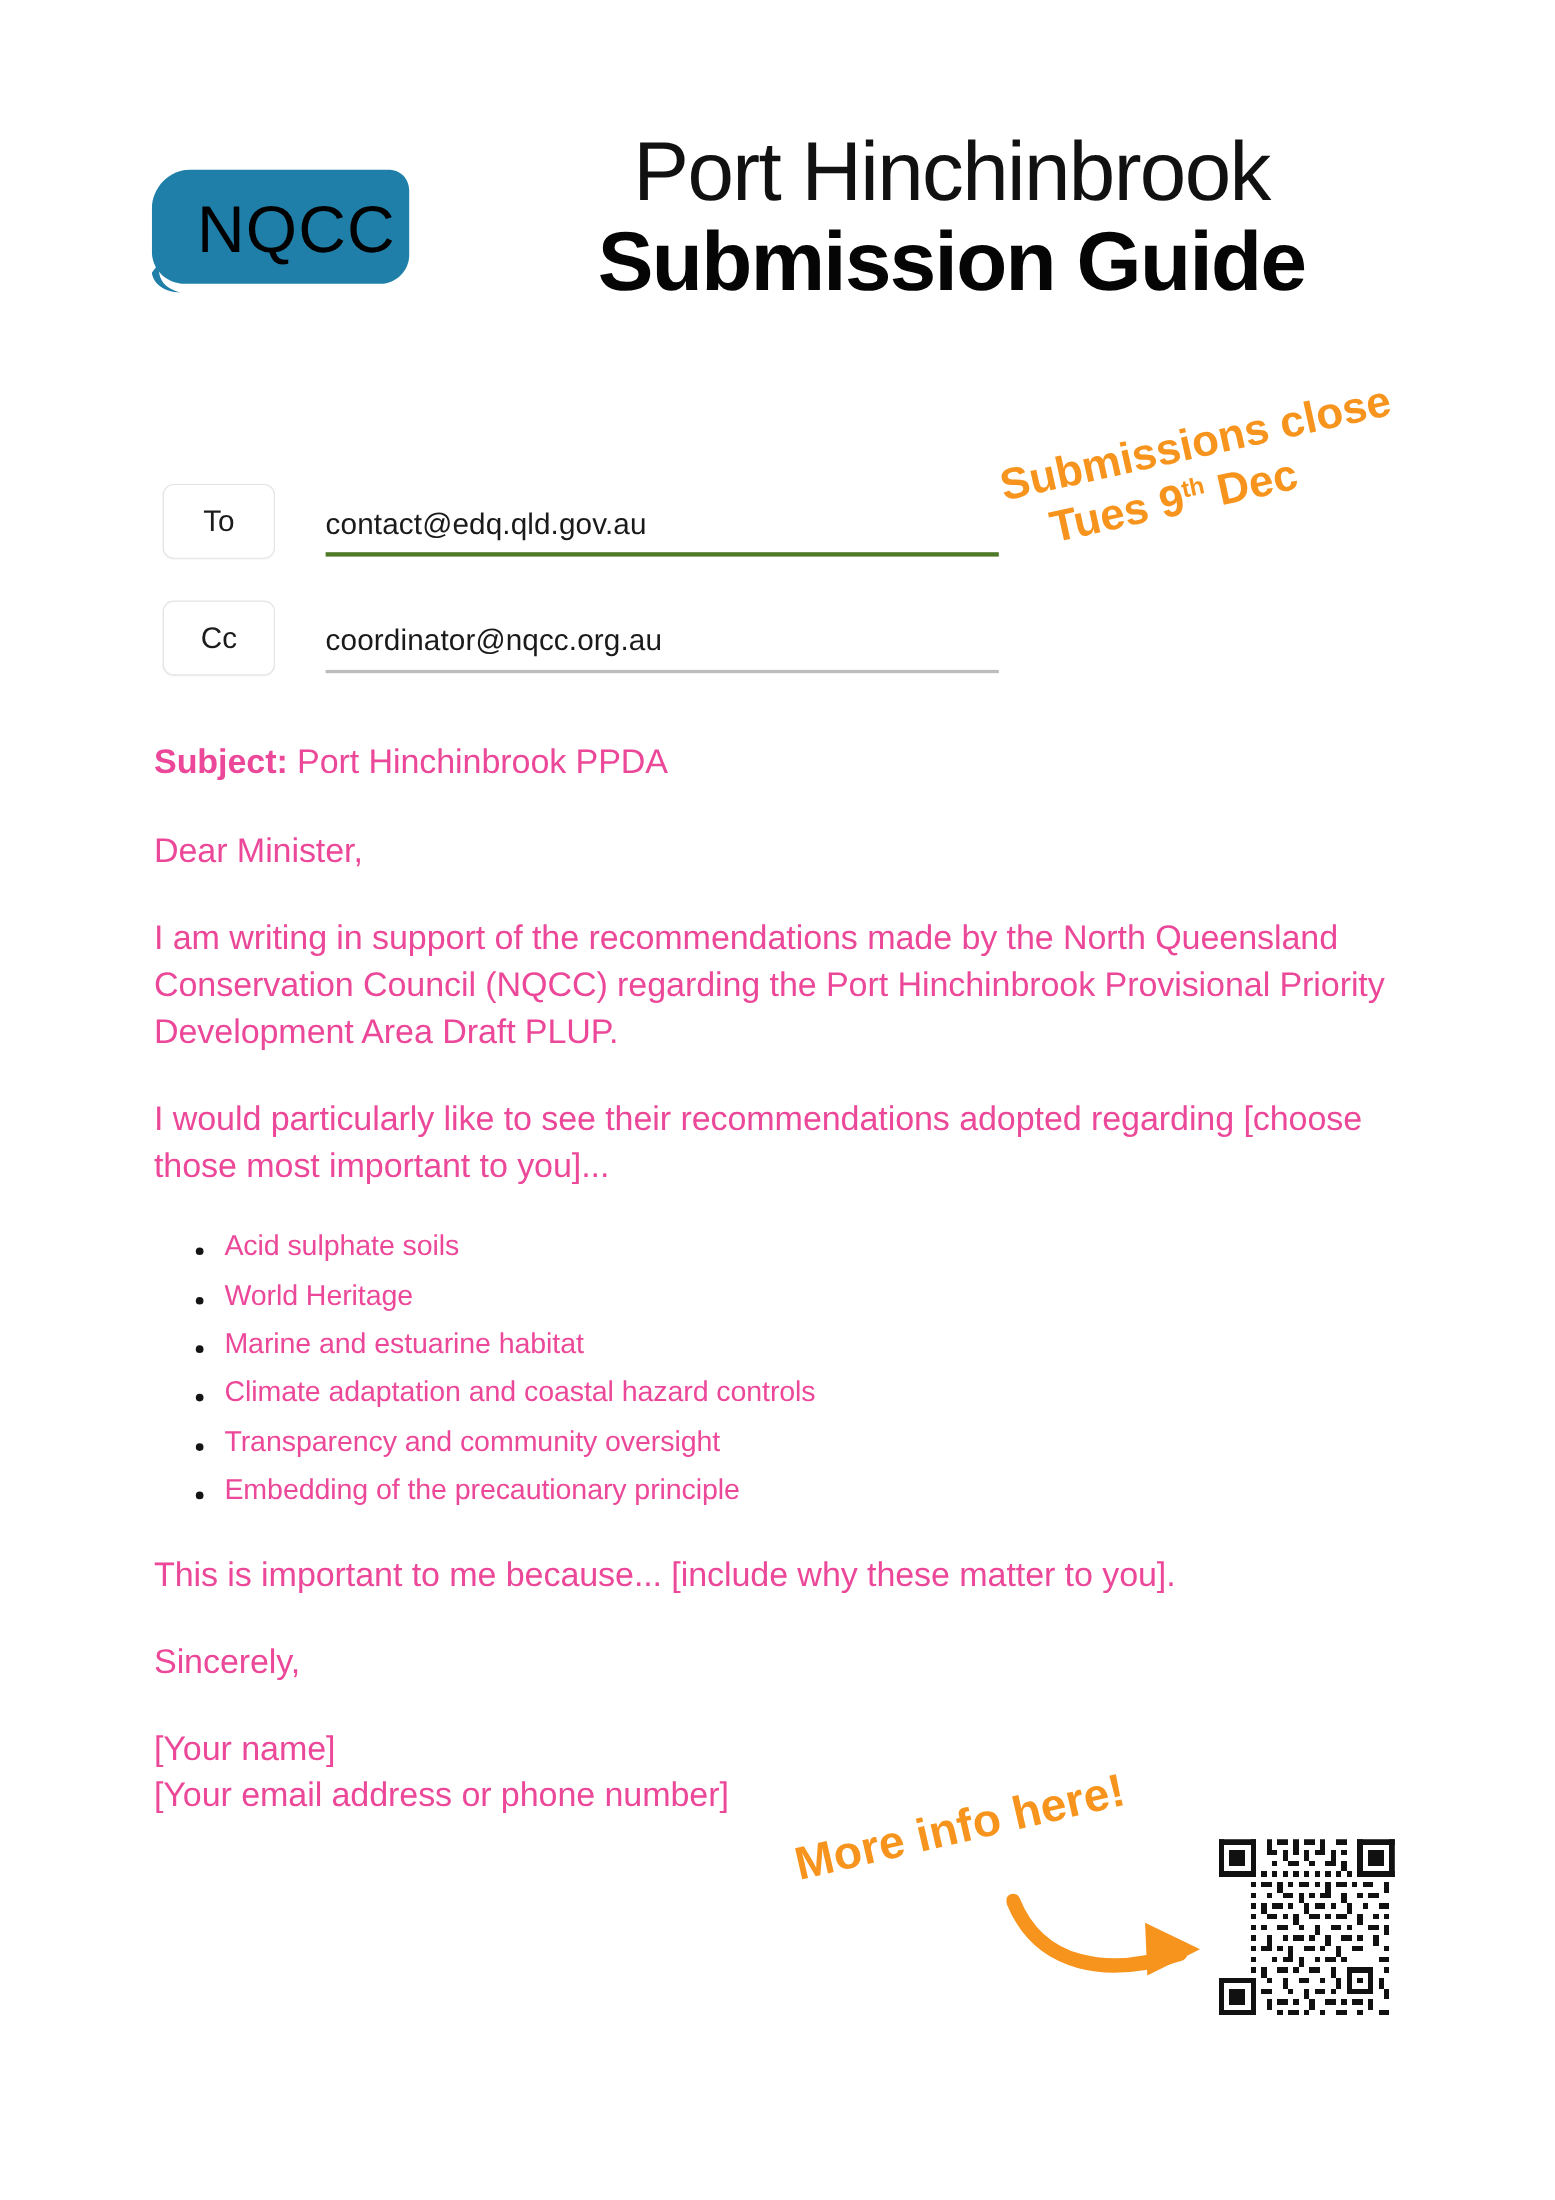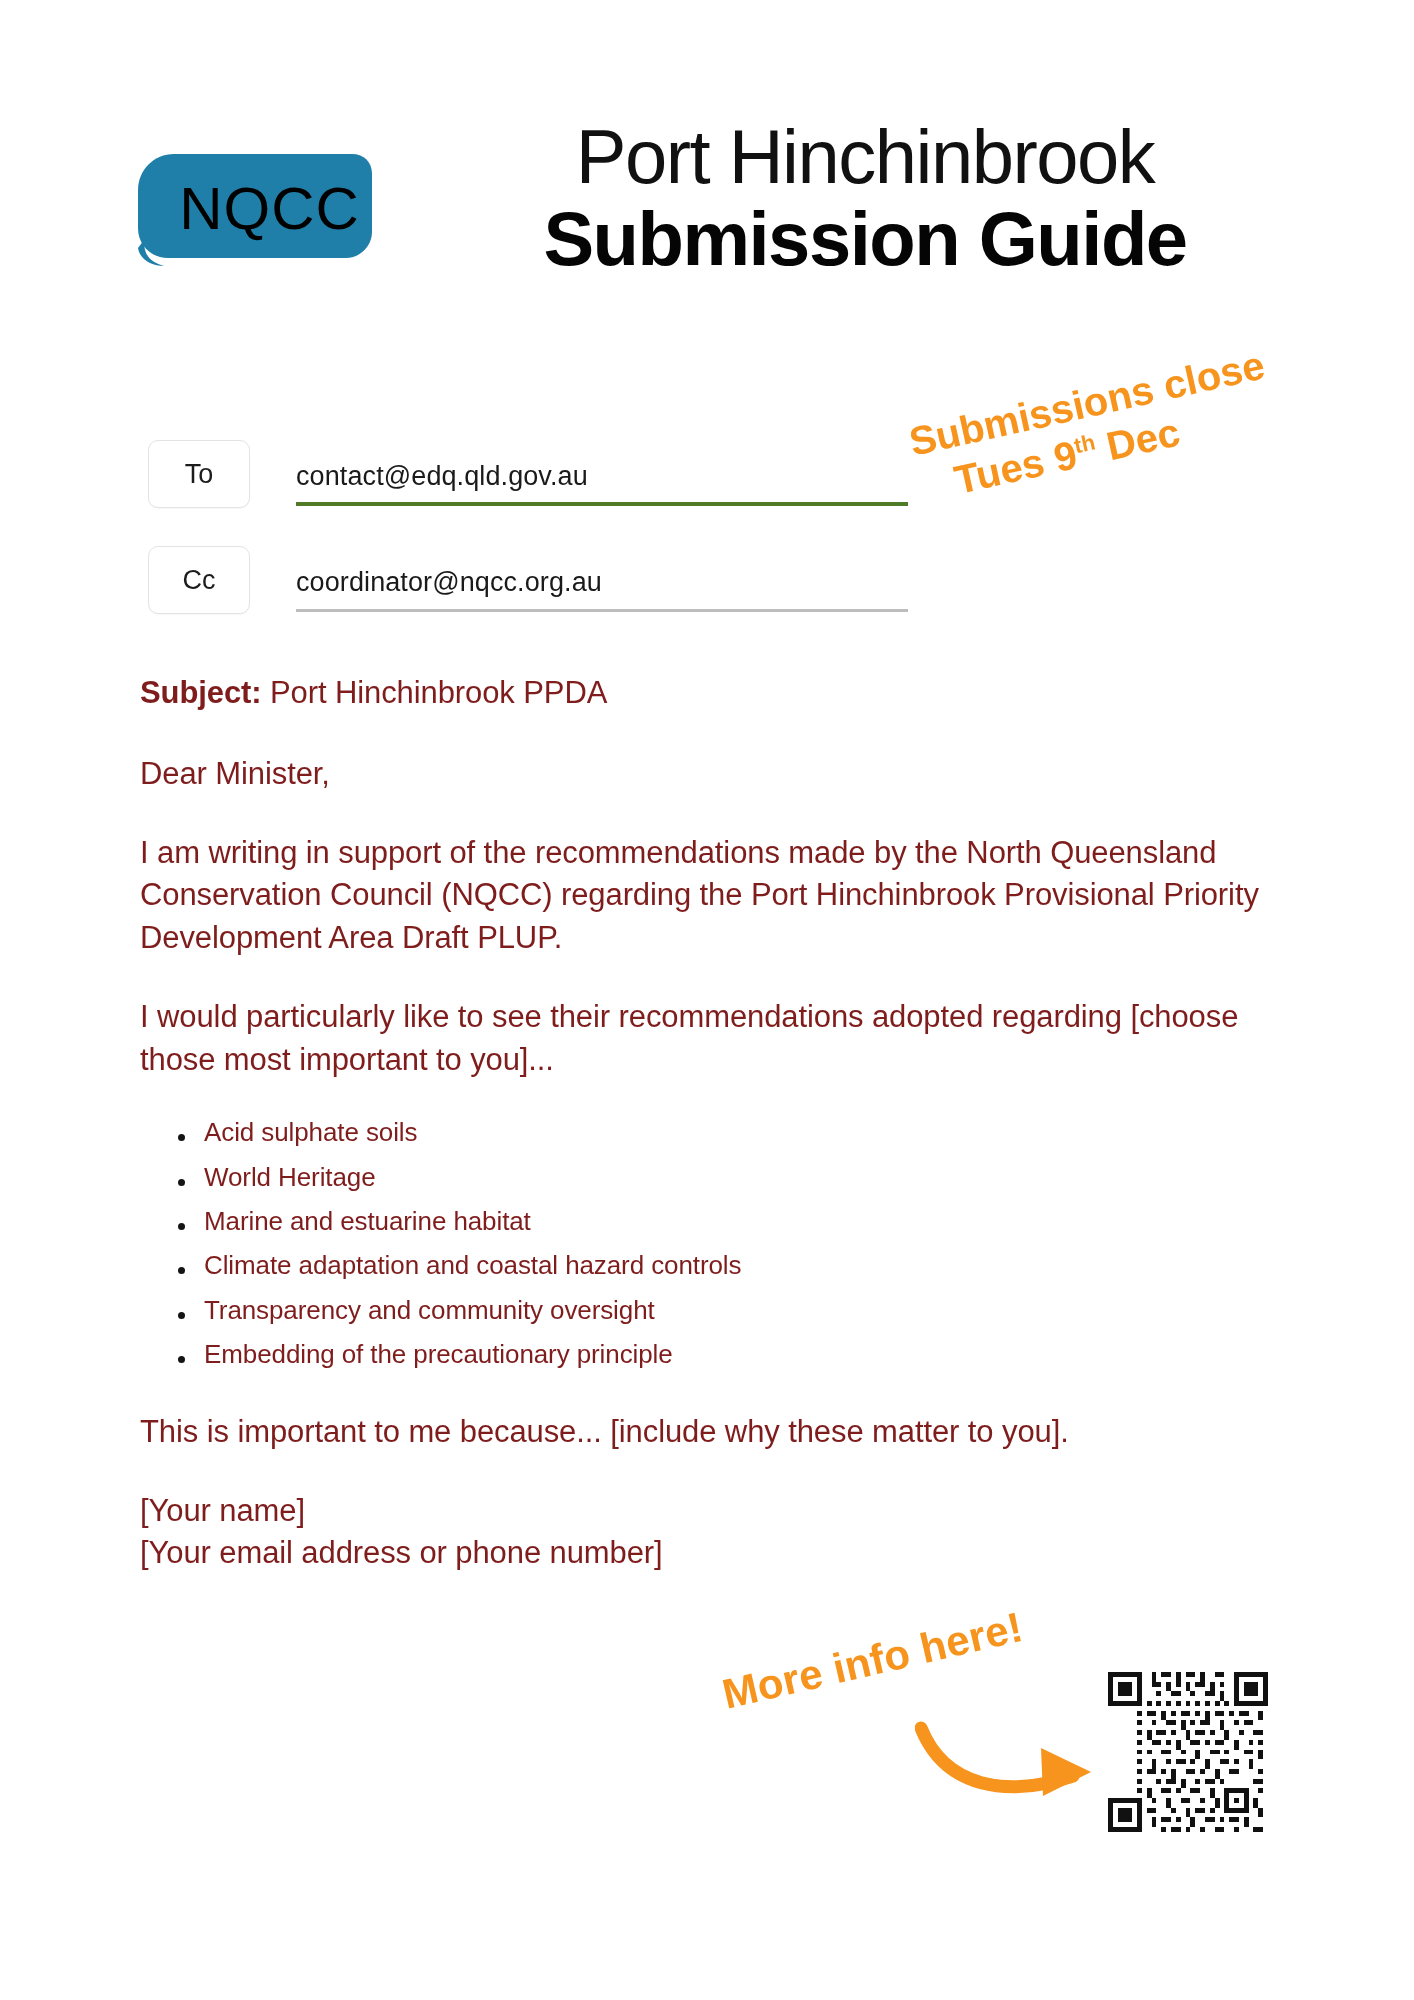--- a/index.html
+++ b/index.html
@@ -165,21 +165,21 @@
   .deadline sup { font-size: 0.55em; vertical-align: super; }
 
   
   .letter {
     position: absolute;
     left: 140px;
     top: 672px;
     width: 1150px;
     font-size: 31px;
     line-height: 1.38;
-    color: #7f1d1d;
+    color: #ec4899;
     letter-spacing: -0.1px;
   }
   .subject { margin-bottom: 38px; }
   .subject b { font-weight: 700; }
   .para { margin-bottom: 36px; }
   .para.tight { margin-bottom: 34px; }
 
   ul.points {
     list-style: none;
     margin: 0 0 40px 0;
@@ -298,20 +298,21 @@
       <li>Acid sulphate soils</li>
       <li>World Heritage</li>
       <li>Marine and estuarine habitat</li>
       <li>Climate adaptation and coastal hazard controls</li>
       <li>Transparency and community oversight</li>
       <li>Embedding of the precautionary principle</li>
     </ul>
 
     <div class="para">This is important to me because... [include why these matter to you].</div>
 
+    <div class="signoff">Sincerely,</div>
 
     <div class="signature-line">[Your name]</div>
     <div class="signature-line">[Your email address or phone number]</div>
   </div>
 
   <div class="moreinfo">More info here!</div>
 
   <svg class="arrow" viewBox="0 0 200 90">
     <path d="M6 14 C30 74 92 84 158 62" stroke="#f7941d" stroke-width="13" fill="none" stroke-linecap="round"></path>
     <path d="M126 34 L176 58 L128 82 Z" fill="#f7941d"></path>

